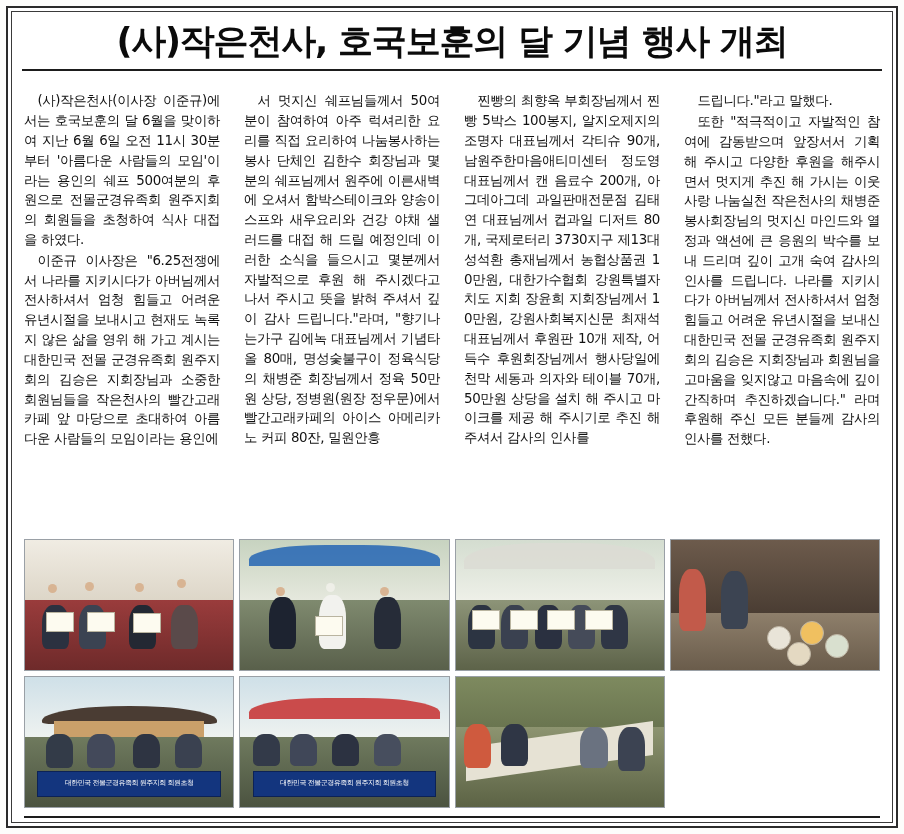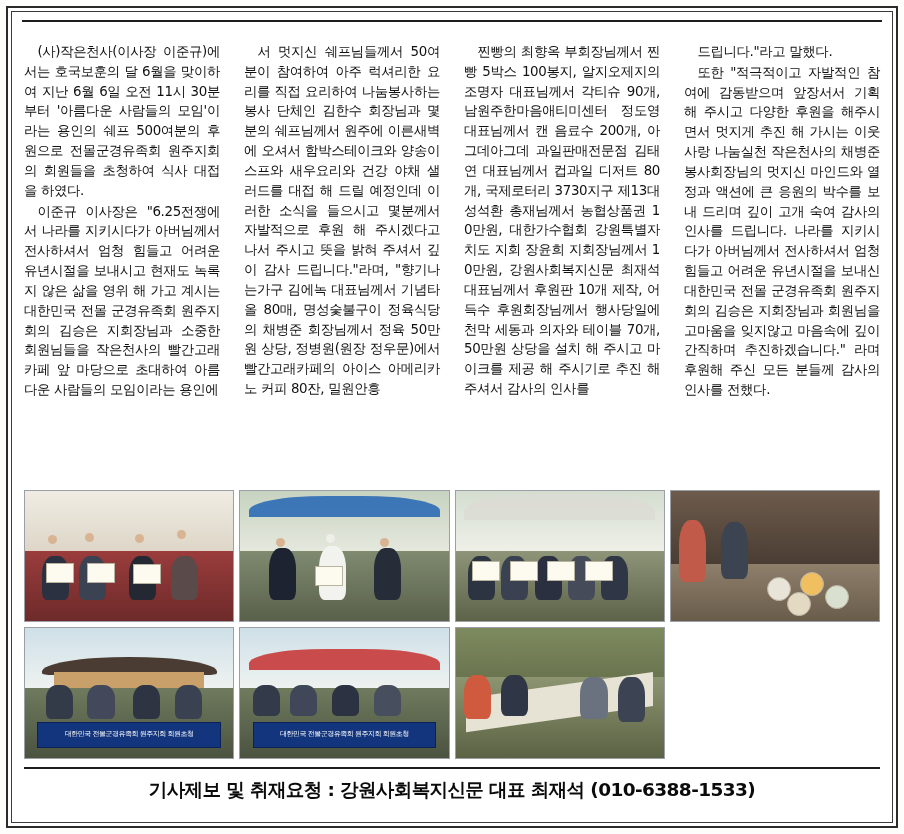--- a/index.html
+++ b/index.html
@@ -202,20 +202,21 @@
     white-space: nowrap;
   }
 </style>
 </head>
 <body>
 
 <div class="page">
   <div class="frame">
     <div class="inner">
 
+      <div class="headline">(사)작은천사, 호국보훈의 달 기념 행사 개최</div>
       <div class="rule"></div>
 
       <div class="columns">
         <div class="col">
           <p>(사)작은천사(이사장 이준규)에서는 호국보훈의 달 6월을 맞이하여 지난 6월 6일 오전 11시 30분부터 '아름다운 사람들의 모임'이라는 용인의 쉐프 500여분의 후원으로 전몰군경유족회 원주지회의 회원들을 초청하여 식사 대접을 하였다.</p>
           <p>이준규 이사장은 "6.25전쟁에서 나라를 지키시다가 아버님께서 전사하셔서 엄청 힘들고 어려운 유년시절을 보내시고 현재도 녹록지 않은 삶을 영위 해 가고 계시는 대한민국 전몰 군경유족회 원주지회의 김승은 지회장님과 소중한 회원님들을 작은천사의 빨간고래 카페 앞 마당으로 초대하여 아름다운 사람들의 모임이라는 용인에</p>
         </div>
         <div class="col">
           <p>서 멋지신 쉐프님들께서 50여분이 참여하여 아주 럭셔리한 요리를 직접 요리하여 나눔봉사하는 봉사 단체인 김한수 회장님과 몇 분의 쉐프님께서 원주에 이른새벽에 오셔서 함박스테이크와 양송이 스프와 새우요리와 건강 야채 샐러드를 대접 해 드릴 예정인데 이러한 소식을 들으시고 몇분께서 자발적으로 후원 해 주시겠다고 나서 주시고 뜻을 밝혀 주셔서 깊이 감사 드립니다."라며, "향기나는가구 김에녹 대표님께서 기념타올 80매, 명성숯불구이 정육식당의 채병준 회장님께서 정육 50만원 상당, 정병원(원장 정우문)에서 빨간고래카페의 아이스 아메리카노 커피 80잔, 밀원안흥</p>
         </div>

